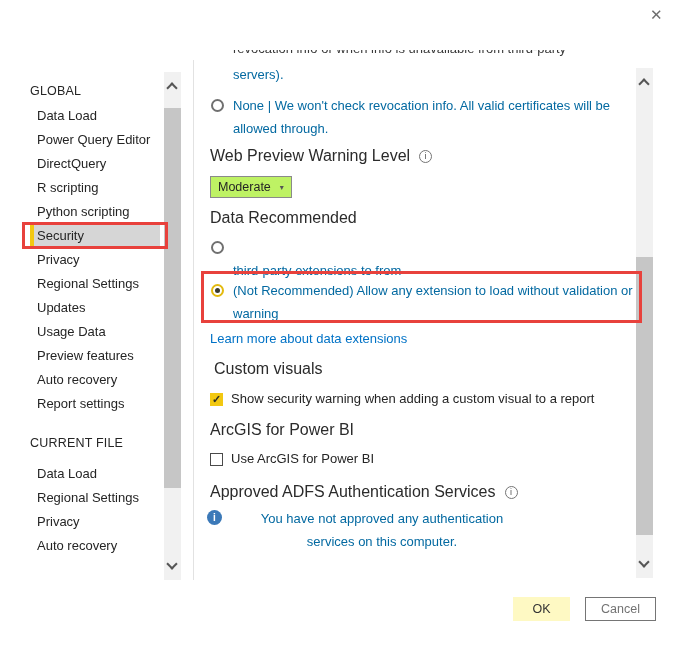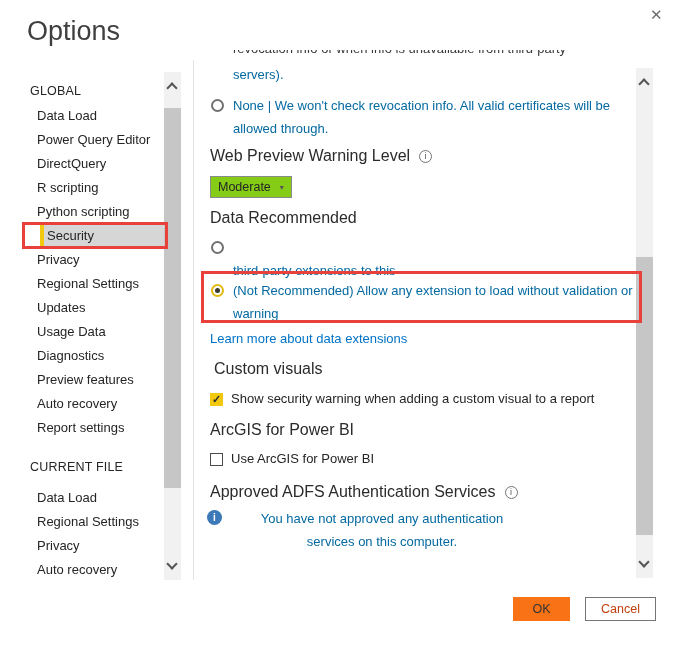--- a/index.html
+++ b/index.html
@@ -8,21 +8,21 @@
   .dialog { position:relative; width:674px; height:649px; background:#fff; }
 
   
   .title { position:absolute; left:27px; top:16px; font-size:27px; font-weight:300; color:#3f3f3f; }
   .close { position:absolute; left:644px; top:2px; font-size:15px; color:#6e6e6e; padding:4px 6px; cursor:pointer; }
 
   
   .sidebar { position:absolute; left:28px; top:78px; width:132px; }
   .sb-header { height:26px; line-height:26px; font-size:12.5px; font-weight:normal; letter-spacing:.2px; color:#252525; padding-left:2px; }
   .sb-item { height:24px; line-height:24px; font-size:13px; padding-left:9px; cursor:pointer; white-space:nowrap; }
-  .sb-item.selected { margin-left:12px; width:130px; background:#D6D6D6; border-left:4px solid #F2C811; padding-left:3px; }
+  .sb-item.selected { margin-left:2px; width:130px; background:#D6D6D6; border-left:4px solid #F2C811; padding-left:3px; }
   .sb-gap { height:14px; }
   .sb-list2 { margin-top:6px; }
 
   
   .divider { position:absolute; left:193px; top:60px; width:1px; height:520px; background:#e2e2e2; }
 
   
   .track { position:absolute; width:17px; background:#f1f1f1; }
   .sb-track { left:164px; top:72px; height:508px; }
   .ct-track { left:636px; top:68px; height:510px; }
@@ -41,21 +41,21 @@
   .servers-line { position:absolute; left:233px; top:63px; }
 
   .radio { position:absolute; width:13px; height:13px; border-radius:50%;
            border:2px solid #707070; background:#fff; cursor:pointer; }
   .radio.selected { border-color:#E3BA0F; }
   .radio.selected::after { content:""; position:absolute; left:2px; top:2px; width:5px; height:5px;
            border-radius:50%; background:#3a3a2e; }
   .radio-label { position:absolute; left:233px; }
 
   .dropdown { position:absolute; left:210px; top:176px; height:22px; display:inline-flex; align-items:center;
-              border:1px solid #8a8a8a; padding:0 7px; font-size:12.5px; cursor:pointer; background:#84cc16; }
+              border:1px solid #8a8a8a; padding:0 7px; font-size:12.5px; cursor:pointer; background:#bef264; }
   .dropdown .caret { font-size:8px; color:#555; margin-left:9px; }
 
   .link { position:absolute; left:210px; top:331px; font-size:13px; color:#0072C6; cursor:pointer; }
 
   .checkbox { position:absolute; width:13px; height:13px; cursor:pointer; }
   .checkbox.checked { background:#F2C811; color:#2f2f22; font-size:11px; line-height:13px;
                       text-align:center; font-weight:bold; }
   .checkbox.unchecked { background:#fff; border:1px solid #4a4a4a; }
   .check-label { position:absolute; font-size:13px; }
 
@@ -67,44 +67,42 @@
   .info-text { position:absolute; left:232px; top:507px; width:300px;text-align:center; }
 
   
   .annot { position:absolute; border:3px solid #E8413C; pointer-events:none; }
   .annot-1 { left:22px; top:222px; width:146px; height:27px; }
   .annot-2 { left:201px; top:271px; width:441px; height:52px; }
 
   
   .btn { position:absolute; top:597px; height:24px; font-size:12.5px; display:flex;
          align-items:center; justify-content:center; cursor:pointer; }
-  .btn-ok { left:513px; width:57px; background:#f97316; color:#333; border:none; }
-  .btn-cancel { left:585px; width:71px; background:#fff; color:#c2410c; border:1px solid #757575; }
+  .btn-ok { left:513px; width:57px; background:#fef9c3; color:#333; border:none; }
+  .btn-cancel { left:585px; width:71px; background:#fff; color:#737373; border:1px solid #757575; }
 </style>
 </head>
 <body>
 
 <div class="dialog">
 
-  <div class="title">Options</div>
   <div class="close">✕</div>
 
   <div class="sidebar">
     <div class="sb-header">GLOBAL</div>
     <div class="sb-item">Data Load</div>
     <div class="sb-item">Power Query Editor</div>
     <div class="sb-item">DirectQuery</div>
     <div class="sb-item">R scripting</div>
     <div class="sb-item">Python scripting</div>
     <div class="sb-item selected">Security</div>
     <div class="sb-item">Privacy</div>
     <div class="sb-item">Regional Settings</div>
     <div class="sb-item">Updates</div>
     <div class="sb-item">Usage Data</div>
-    <div class="sb-item">Diagnostics</div>
     <div class="sb-item">Preview features</div>
     <div class="sb-item">Auto recovery</div>
     <div class="sb-item">Report settings</div>
     <div class="sb-gap"></div>
     <div class="sb-header">CURRENT FILE</div>
     <div class="sb-list2">
       <div class="sb-item">Data Load</div>
       <div class="sb-item">Regional Settings</div>
       <div class="sb-item">Privacy</div>
       <div class="sb-item">Auto recovery</div>
@@ -137,21 +135,21 @@
   <div class="dropdown">
     <span>Moderate</span>
     <span class="caret">▾</span>
   </div>
 
   <div class="heading" style="left:210px; top:209px;">Data Recommended</div>
 
   <div class="radio" style="left:211px; top:241px;"></div>
   <div class="radio-label content-text" style="top:236px; width:470px;">
     <br>
-    <span>third-party extensions to this</span>
+    <span>third-party extensions to from</span>
   </div>
 
   <div class="radio selected" style="left:211px; top:284px;"></div>
   <div class="radio-label content-text" style="top:279px; width:470px;">
     <span>(Not Recommended) Allow any extension to load without validation or</span><br>
     <span>warning</span>
   </div>
 
   <div class="link">Learn more about data extensions</div>
 

